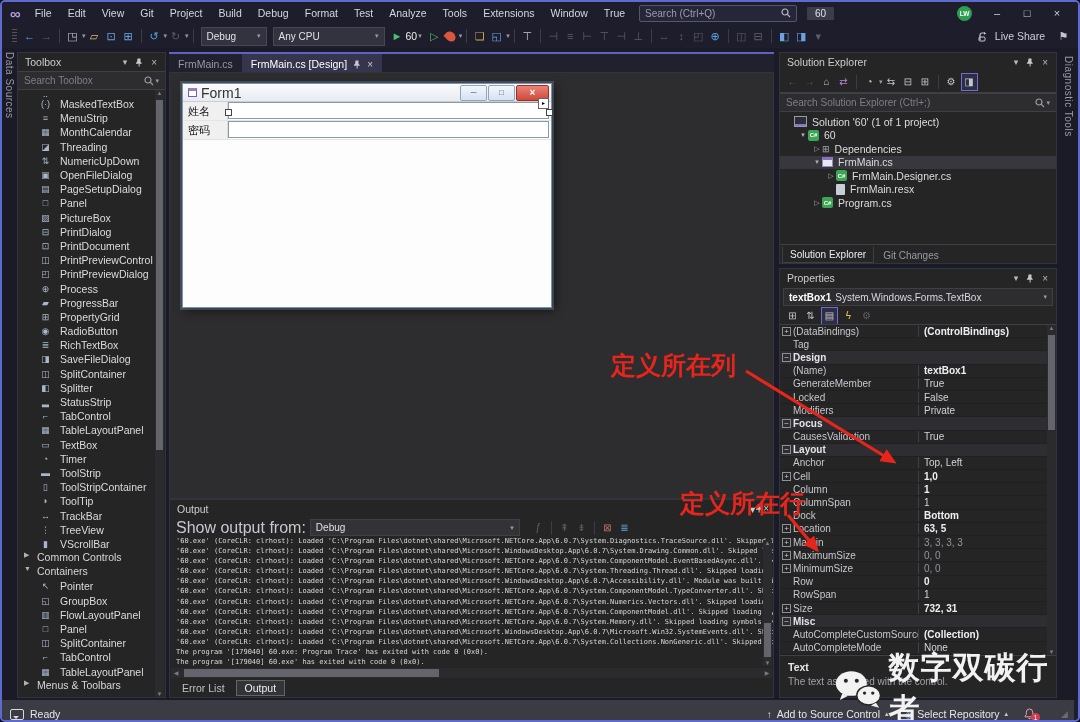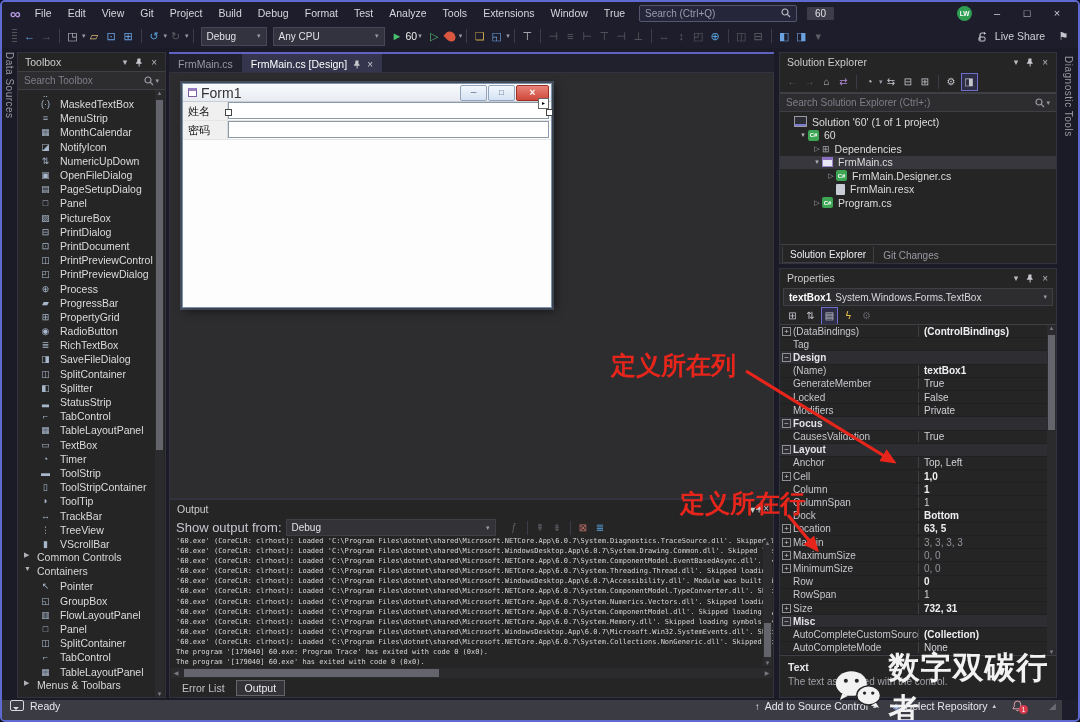--- a/index.html
+++ b/index.html
@@ -78,21 +78,21 @@
   .f-label{width:45px;background:#f0f0f0;font-size:11px;color:#111;display:flex;align-items:center;padding-left:5px;
     border-right:1px solid #dadada;box-sizing:border-box;}
   .f-input{flex:1;background:#fff;border:1px solid #8a9aa8;margin:0 2px 1px 0;}
   .handle{position:absolute;width:5px;height:5px;background:#fff;border:1px solid #444;z-index:5;}
   .smarttag{position:absolute;width:9px;height:9px;background:#fff;border:1px solid #666;color:#000;font-size:6px;line-height:8px;text-align:center;z-index:5;}
   
   .output-panel{position:absolute;left:0;right:0;bottom:0;height:199px;background:#252526;border:1px solid #333340;
     box-sizing:border-box;display:flex;flex-direction:column;}
   .op-title{height:17px;display:flex;align-items:center;padding:0 4px 0 7px;font-size:10.5px;color:#cccccc;}
   .op-toolbar{height:21px;display:flex;align-items:center;padding:0 6px;gap:4px;}
-  .op-toolbar .lbl{font-size:13px;color:#c8c8d0;}
+  .op-toolbar .lbl{font-size:16px;color:#c8c8d0;}
   .op-combo{display:flex;align-items:center;justify-content:space-between;width:198px;height:15px;background:#333337;
     border:1px solid #3f3f46;padding:0 5px;font-size:10px;color:#e0e0e6;}
   .op-log{flex:1;overflow:hidden;padding:2px 0 0 6px;position:relative;}
   .oline{font-family:"DejaVu Sans Mono",monospace;font-size:7px;line-height:10.1px;color:#d8d8d8;white-space:pre;}
   .op-log .oline:first-child{margin-top:-4px;}
   .op-vscroll{position:absolute;right:1px;top:2px;bottom:2px;width:9px;background:#2b2b2e;}
   .op-vscroll .ar{position:absolute;left:0;right:0;text-align:center;font-size:6px;color:#7a7a82;}
   .op-vthumb{position:absolute;left:1px;right:1px;bottom:9px;height:34px;background:#64646c;}
   .op-hscroll{height:10px;margin:0 1px;background:#2b2b2e;position:relative;}
   .op-hscroll .ar{position:absolute;top:0;bottom:0;width:10px;text-align:center;font-size:6px;color:#7a7a82;line-height:10px;}
@@ -137,21 +137,21 @@
   .prow.cat .pname{font-weight:bold;color:#e4e4e8;}
   .pval.bold{font-weight:bold;color:#efeff2;}
   .pval.dim{color:#94949c;margin-left:12px;}
   .pg-scroll{position:absolute;right:0;top:0;bottom:0;width:9px;background:#2b2b2e;}
   .pg-scroll .ar{position:absolute;left:0;right:0;text-align:center;font-size:6px;color:#7a7a82;}
   .pg-thumb{position:absolute;left:1px;right:1px;top:10px;height:95px;background:#64646c;}
   .pdesc{flex:1;border-top:1px solid #3f3f46;padding:5px 8px;}
   .pdesc .t{font-size:10.5px;font-weight:bold;color:#e8e8ec;}
   .pdesc .d{font-size:10px;color:#a0a0a8;margin-top:3px;}
   
-  .statusbar{position:absolute;left:0;right:16px;bottom:0;height:20px;background:#3b3b44;display:flex;align-items:flex-start;
+  .statusbar{position:absolute;left:0;right:4px;bottom:0;height:20px;background:#3b3b44;display:flex;align-items:flex-end;
     font-size:10.5px;color:#e6e6ea;padding:0 6px;}
   .chaticon{width:12px;height:9px;border:1px solid #d8d8de;border-radius:2px;margin:0 6px 0 2px;position:relative;}
   .chaticon::after{content:"";position:absolute;left:2px;bottom:-3px;border:3px solid transparent;border-top-color:#d8d8de;}
   .sb-right{margin-left:auto;display:flex;align-items:center;gap:16px;}
   .sb-item{display:flex;align-items:center;gap:5px;}
   .sb-item .up{font-size:10px;}
   .sb-item .c{font-size:7px;color:#c8c8ce;}
   .badge{position:relative;}
   .badge .dot{position:absolute;right:-5px;bottom:-2px;width:9px;height:9px;border-radius:50%;background:#d83b4e;color:#fff;
     font-size:6.5px;line-height:9px;text-align:center;}
@@ -310,21 +310,21 @@
           <div class="tbx-row">
             <span class="ic">≡</span>
             <span>MenuStrip</span>
           </div>
           <div class="tbx-row">
             <span class="ic">▦</span>
             <span>MonthCalendar</span>
           </div>
           <div class="tbx-row">
             <span class="ic">◪</span>
-            <span>NotifyIcon</span>
+            <span>Threading</span>
           </div>
           <div class="tbx-row">
             <span class="ic">⇅</span>
             <span>NumericUpDown</span>
           </div>
           <div class="tbx-row">
             <span class="ic">▣</span>
             <span>OpenFileDialog</span>
           </div>
           <div class="tbx-row">

